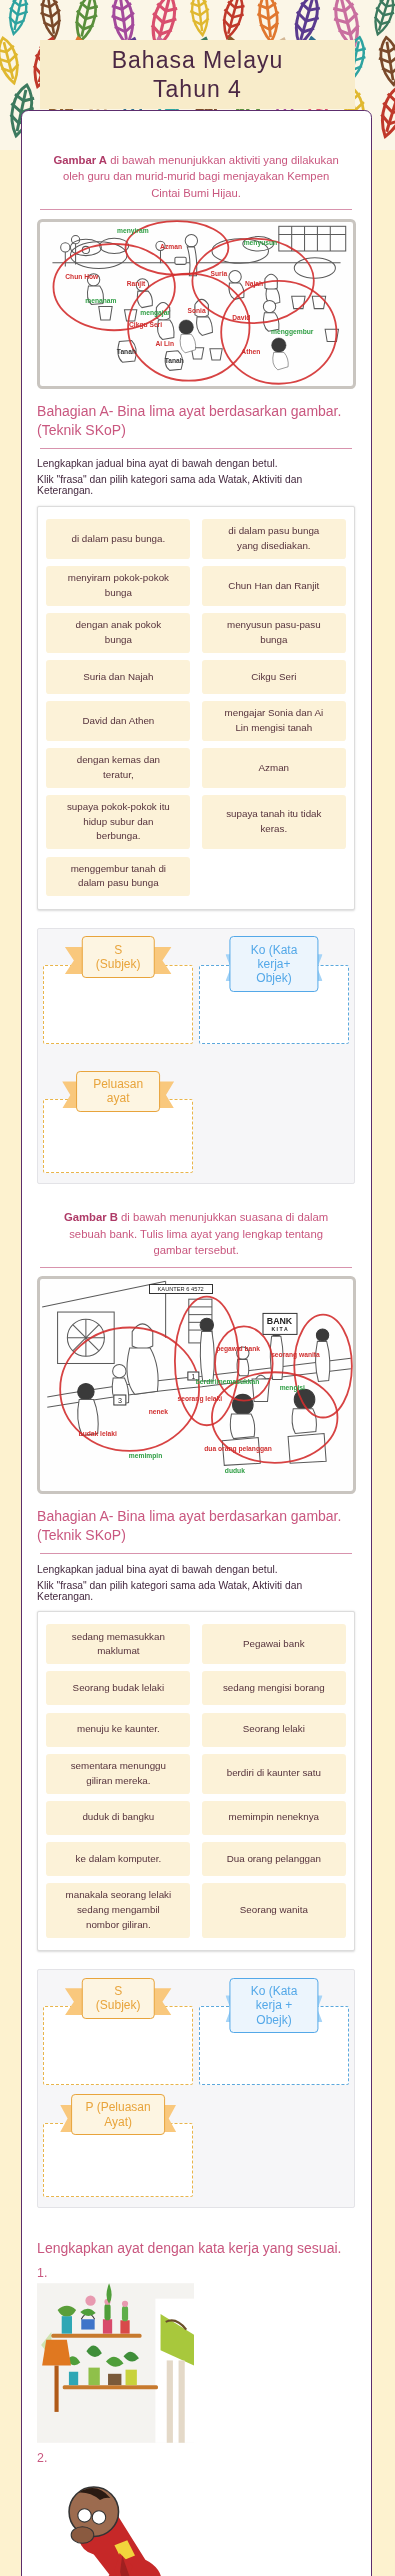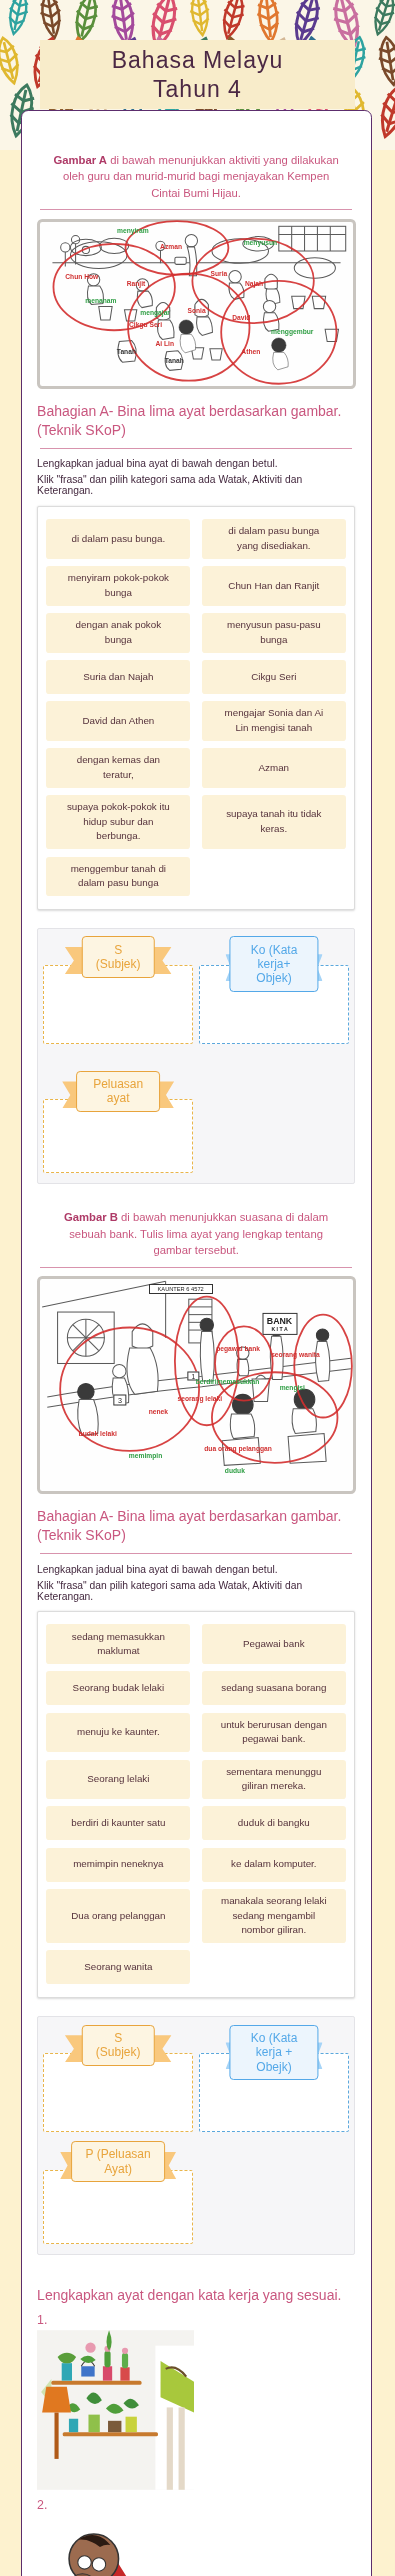--- a/index.html
+++ b/index.html
@@ -532,23 +532,22 @@
 
     <div class="secHead">Bahagian A- Bina lima ayat berdasarkan gambar. (Teknik SKoP)</div>
     <hr class="hr">
     <div class="instr">Lengkapkan jadual bina ayat di bawah dengan betul.</div>
     <div class="instr q">Klik "frasa" dan pilih kategori sama ada Watak, Aktiviti dan Keterangan.</div>
 
     <div class="chipbox">
       <div class="chip">sedang memasukkan maklumat</div>
       <div class="chip">Pegawai bank</div>
       <div class="chip">Seorang budak lelaki</div>
-      <div class="chip">sedang suasana borang</div>
+      <div class="chip">sedang mengisi borang</div>
       <div class="chip">menuju ke kaunter.</div>
-      <div class="chip">untuk berurusan dengan pegawai bank.</div>
       <div class="chip">Seorang lelaki</div>
       <div class="chip">sementara menunggu giliran mereka.</div>
       <div class="chip">berdiri di kaunter satu</div>
       <div class="chip">duduk di bangku</div>
       <div class="chip">memimpin neneknya</div>
       <div class="chip">ke dalam komputer.</div>
       <div class="chip">Dua orang pelanggan</div>
       <div class="chip">manakala seorang lelaki sedang mengambil nombor giliran.</div>
       <div class="chip">Seorang wanita</div>
     </div>

